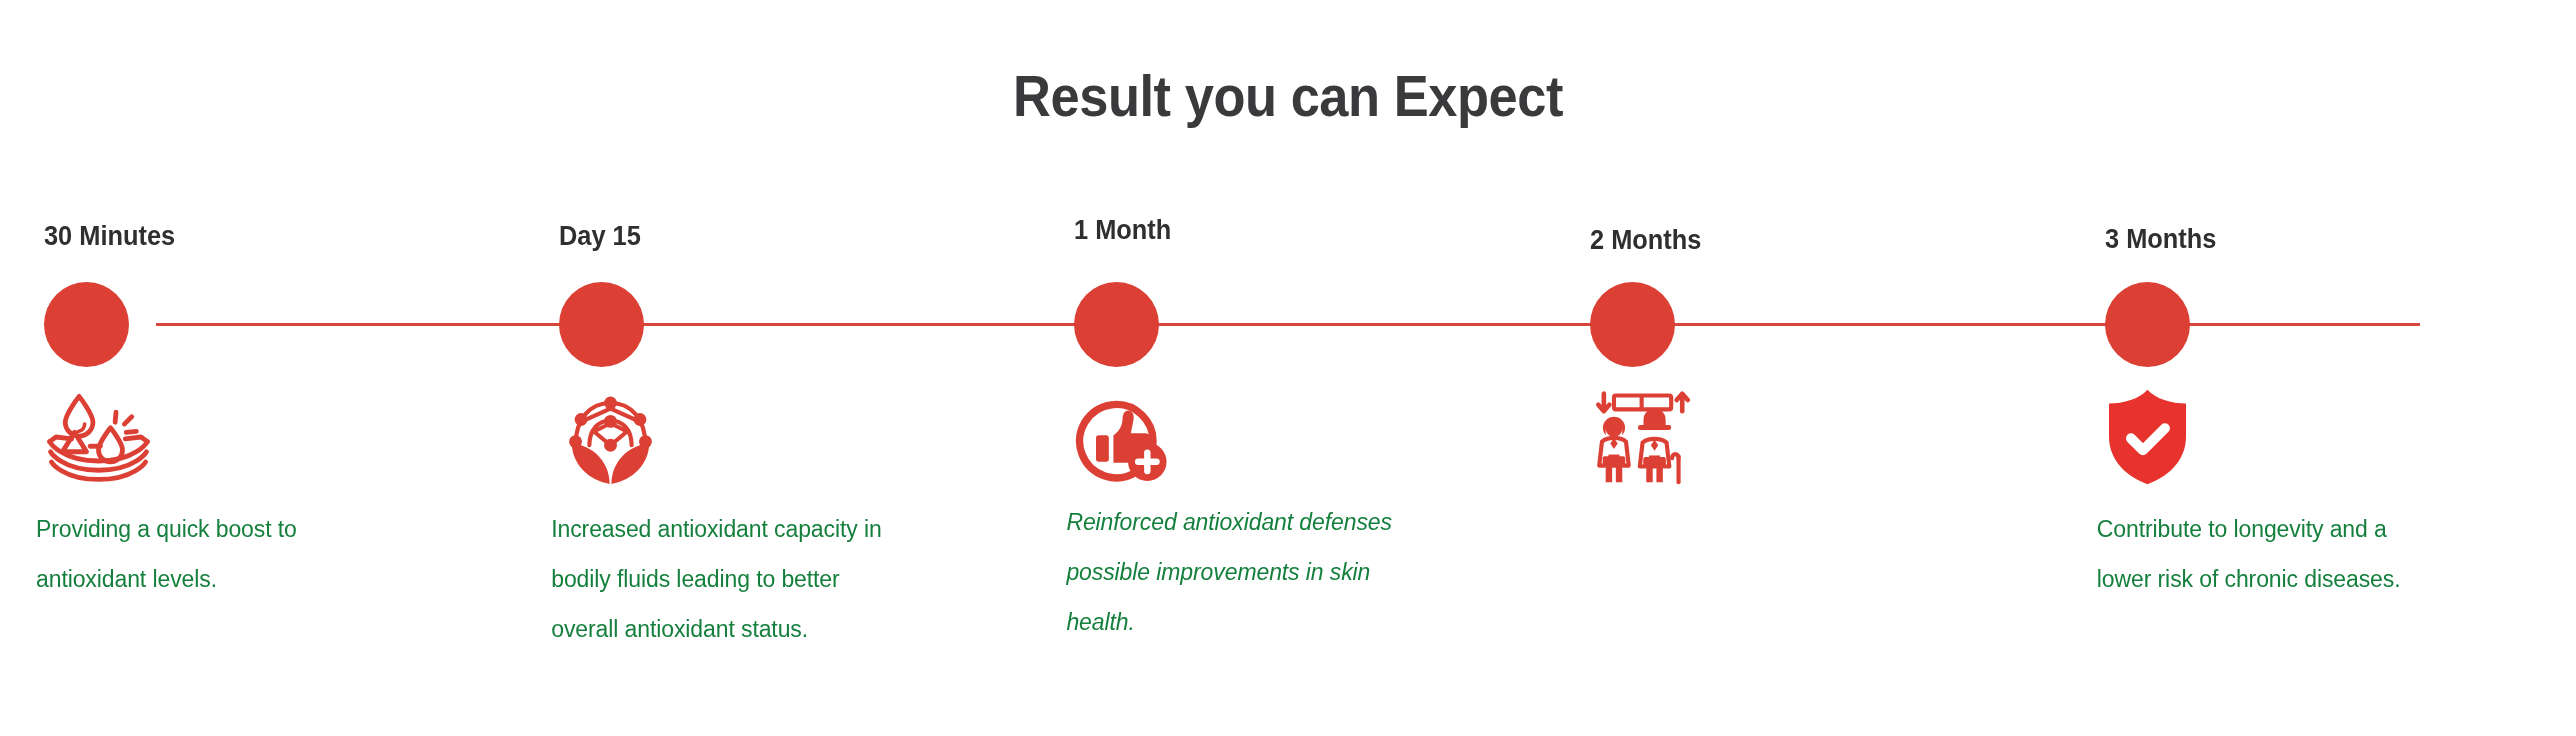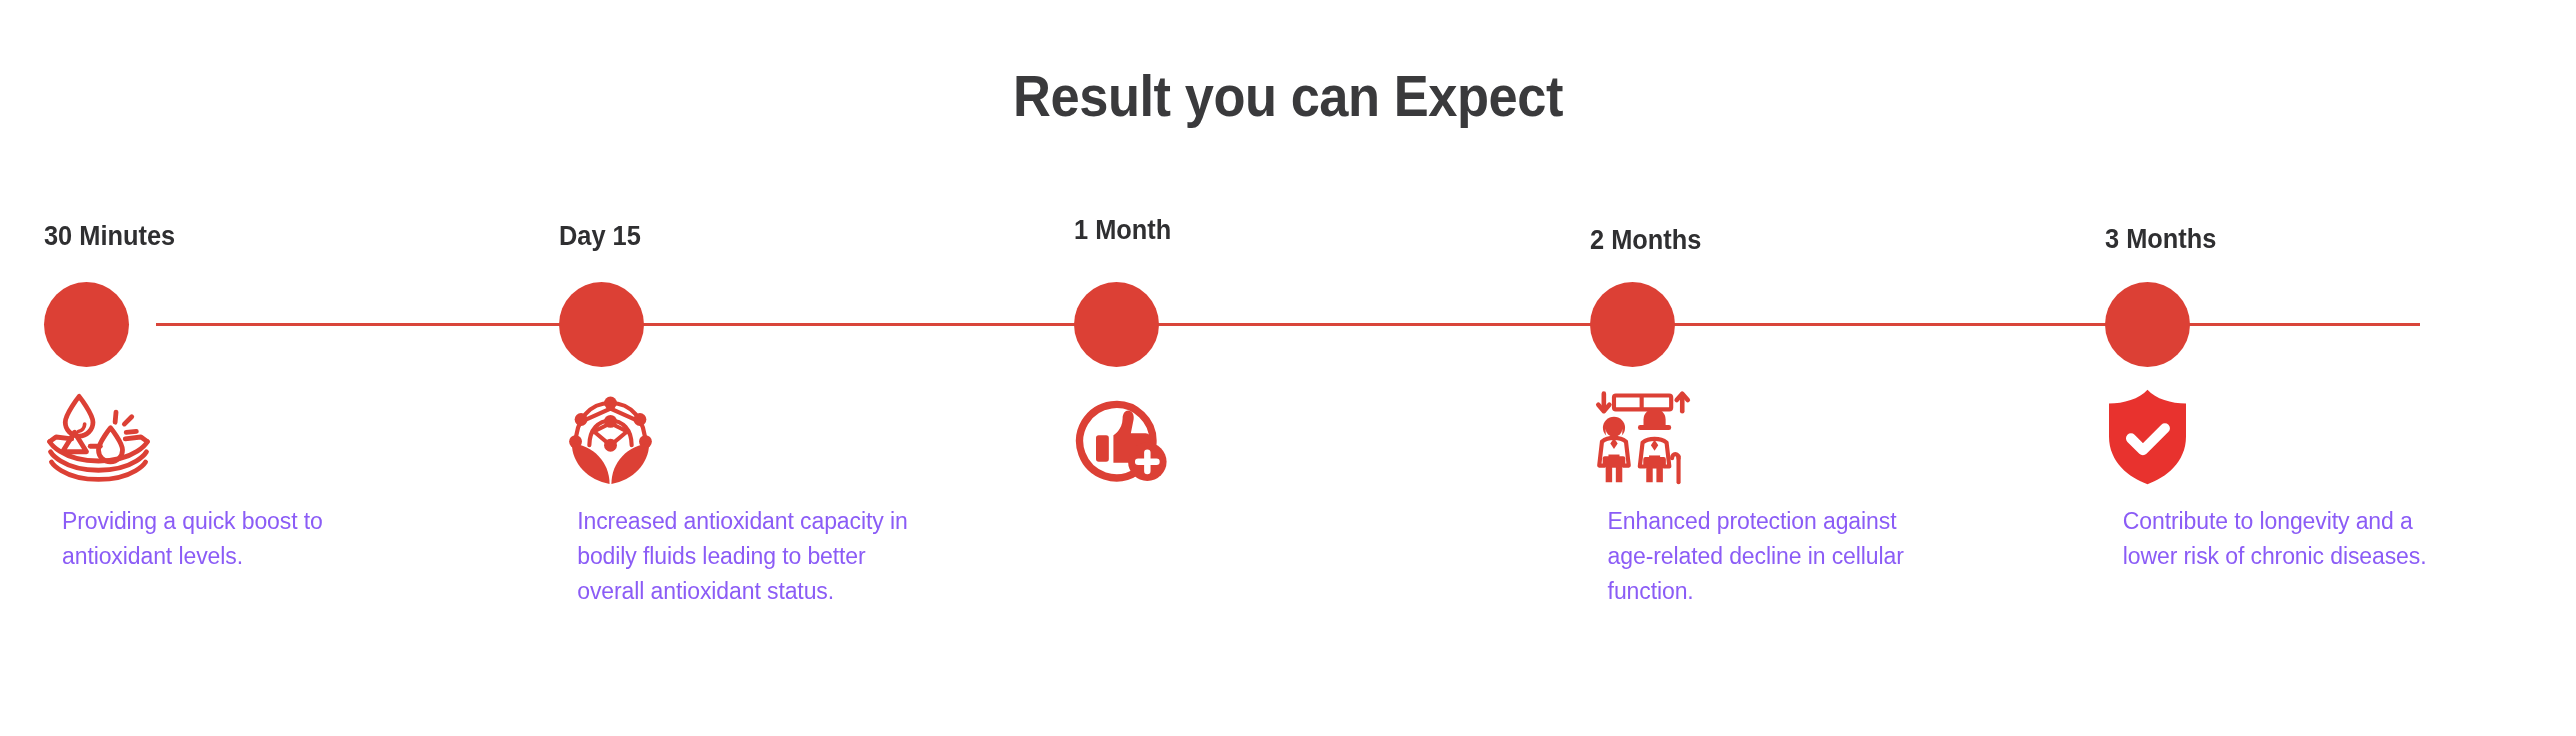--- a/index.html
+++ b/index.html
@@ -103,26 +103,26 @@
     display: flex;
     align-items: center;
     justify-content: flex-start;
   }
   .tl-icon svg { display: block; }
 
   
   .tl-desc {
     position: absolute;
     top: 504px;
-    left: 62px;
+    left: 36px;
     width: 340px;
     font-family: "Liberation Sans", "DejaVu Sans", sans-serif;
     font-size: 23px;
-    line-height: 35px;
-    color: #8b5cf6;
+    line-height: 50px;
+    color: #15803d;
     letter-spacing: -0.1px;
   }
 
   
   .tl-item:nth-child(1) .tl-label { top: 221px; }
   .tl-item:nth-child(2) .tl-label { top: 221px; }
   .tl-item:nth-child(3) .tl-label { top: 215px; }
   .tl-item:nth-child(4) .tl-label { top: 225px; }
   .tl-item:nth-child(5) .tl-label { top: 224px; }
   .tl-item:nth-child(6) .tl-label { top: 225px; }
@@ -211,20 +211,21 @@
 
           <g fill="#dc4035">
             <rect x="24" y="50" width="14" height="29" rx="3"></rect>
             <path d="M43 50 C43 50 53 44 53 32 C53 26 56 23 59 23 C63 23 66 27 65 33 L62 48 L78 48 a6 6 0 0 1 6 7 L80 74 a7 7 0 0 1 -7 6 L43 80 Z"></path>
           </g>
 
           <circle cx="80" cy="79" r="21" fill="#dc4035"></circle>
           <path d="M80 69 L80 89 M70 79 L90 79" stroke="#ffffff" stroke-width="7" stroke-linecap="round"></path>
         </svg>
       </div>
+      <div class="tl-desc">Reinforced antioxidant defenses possible improvements in skin health.</div>
     </div>
 
     <div class="tl-item">
       <div class="tl-label">2 Months</div>
       <div class="tl-dot"></div>
       <div class="tl-icon">
         <svg width="107" height="98" viewBox="0 0 116 106" fill="none">
 
           <rect x="26" y="8" width="62" height="15" rx="2" fill="none" stroke="#dc4035" stroke-width="4.5"></rect>
           <path d="M56 8 L56 23" stroke="#dc4035" stroke-width="4.5"></path>
@@ -250,21 +251,20 @@
             <path d="M70 56 L66 62 L70 68 L74 62 Z" fill="#dc4035"></path>
             <path d="M57 59 C57 59 62 55 70 55 C78 55 83 59 83 59 L86 85 L80 85 L80 77 L60 77 L60 85 L54 85 Z" fill="none" stroke="#dc4035" stroke-width="4.5" stroke-linejoin="round"></path>
             <rect x="64" y="73" width="12" height="14" fill="#dc4035"></rect>
             <path d="M61 79 L61 102 L68 102 L68 87 L72 87 L72 102 L79 102 L79 79 Z" fill="#dc4035"></path>
 
             <path d="M96 74 L96 102" stroke="#dc4035" stroke-width="4.5" stroke-linecap="round"></path>
             <path d="M96 76 C96 70 89 70 89 76" stroke="#dc4035" stroke-width="4.5" fill="none" stroke-linecap="round"></path>
           </g>
         </svg>
       </div>
-      <div class="tl-desc">Enhanced protection against age-related decline in cellular function.</div>
     </div>
 
     <div class="tl-item">
       <div class="tl-label">3 Months</div>
       <div class="tl-dot"></div>
       <div class="tl-icon">
         <svg width="85" height="99" viewBox="0 0 92 108" fill="none">
           <path d="M46 3 C37 13 20 18 4 18 L4 54 C4 82 26 99 46 106 C66 99 88 82 88 54 L88 18 C72 18 55 13 46 3 Z" fill="#e8322e"></path>
           <path d="M28 56 L41 69 L65 45" stroke="#ffffff" stroke-width="11" stroke-linecap="round" stroke-linejoin="round" fill="none"></path>
         </svg>

